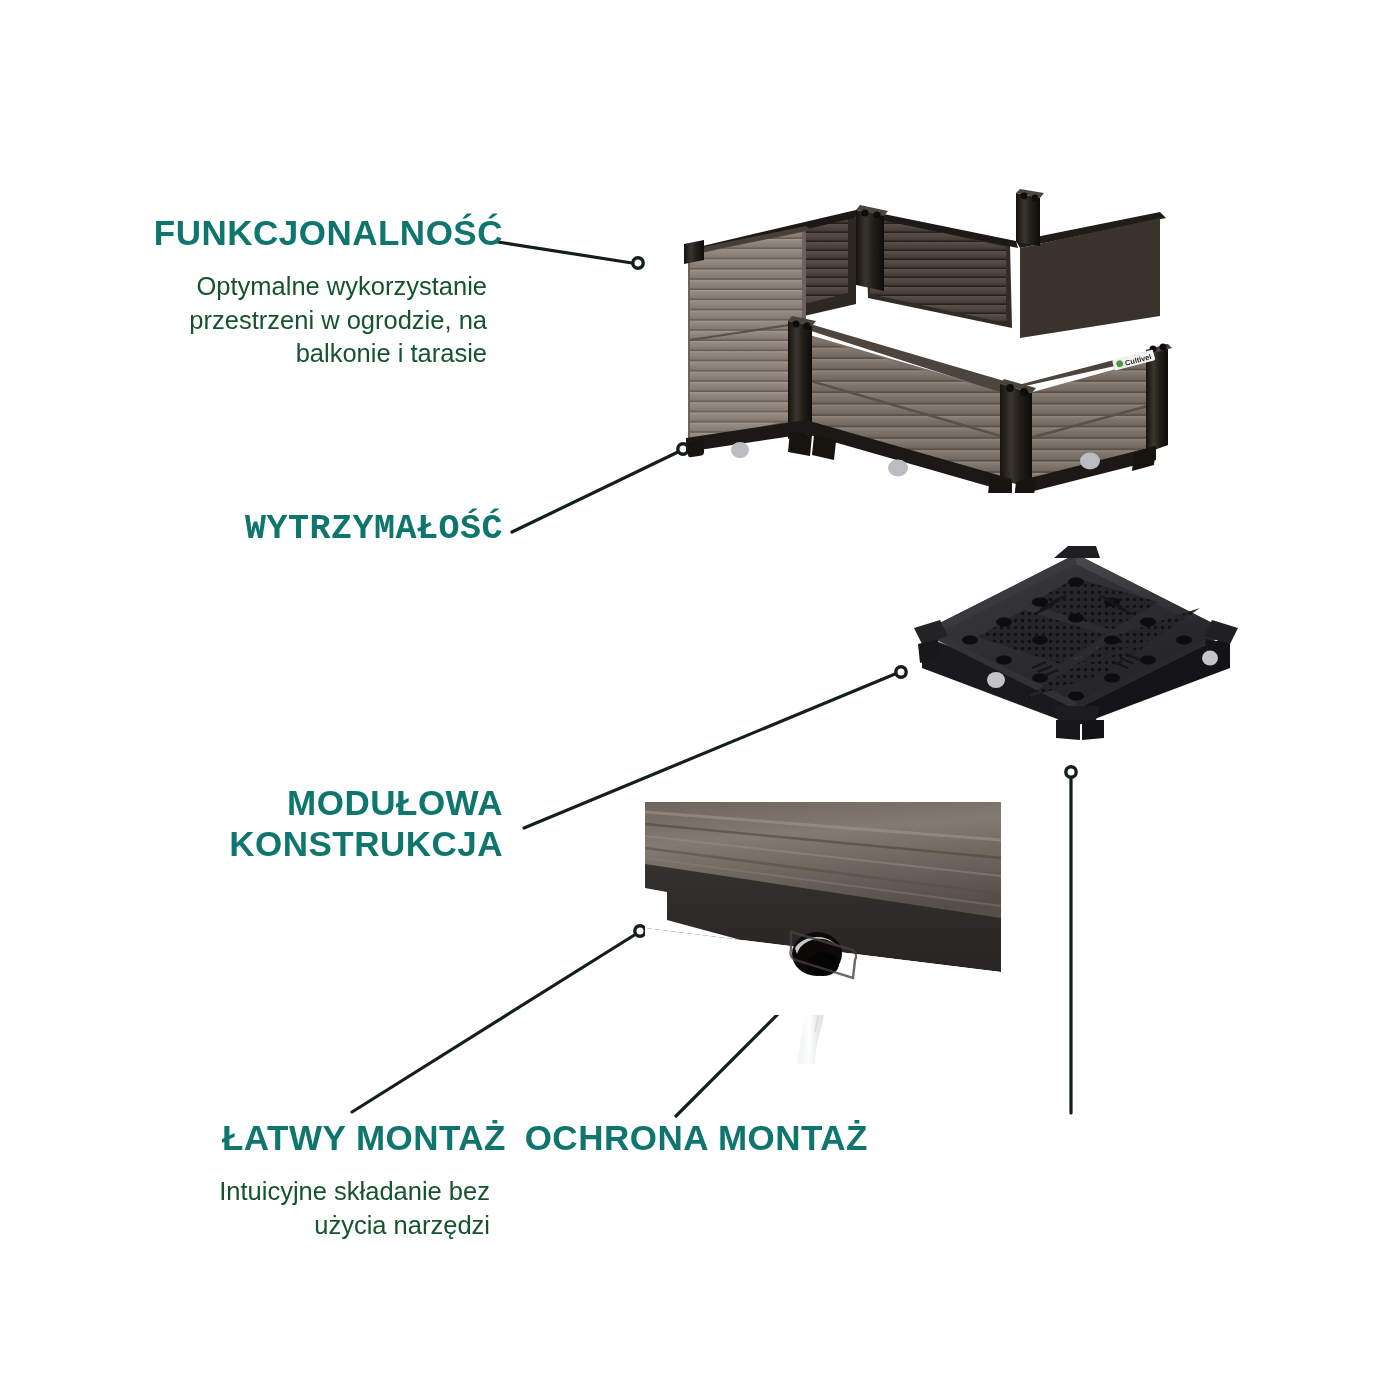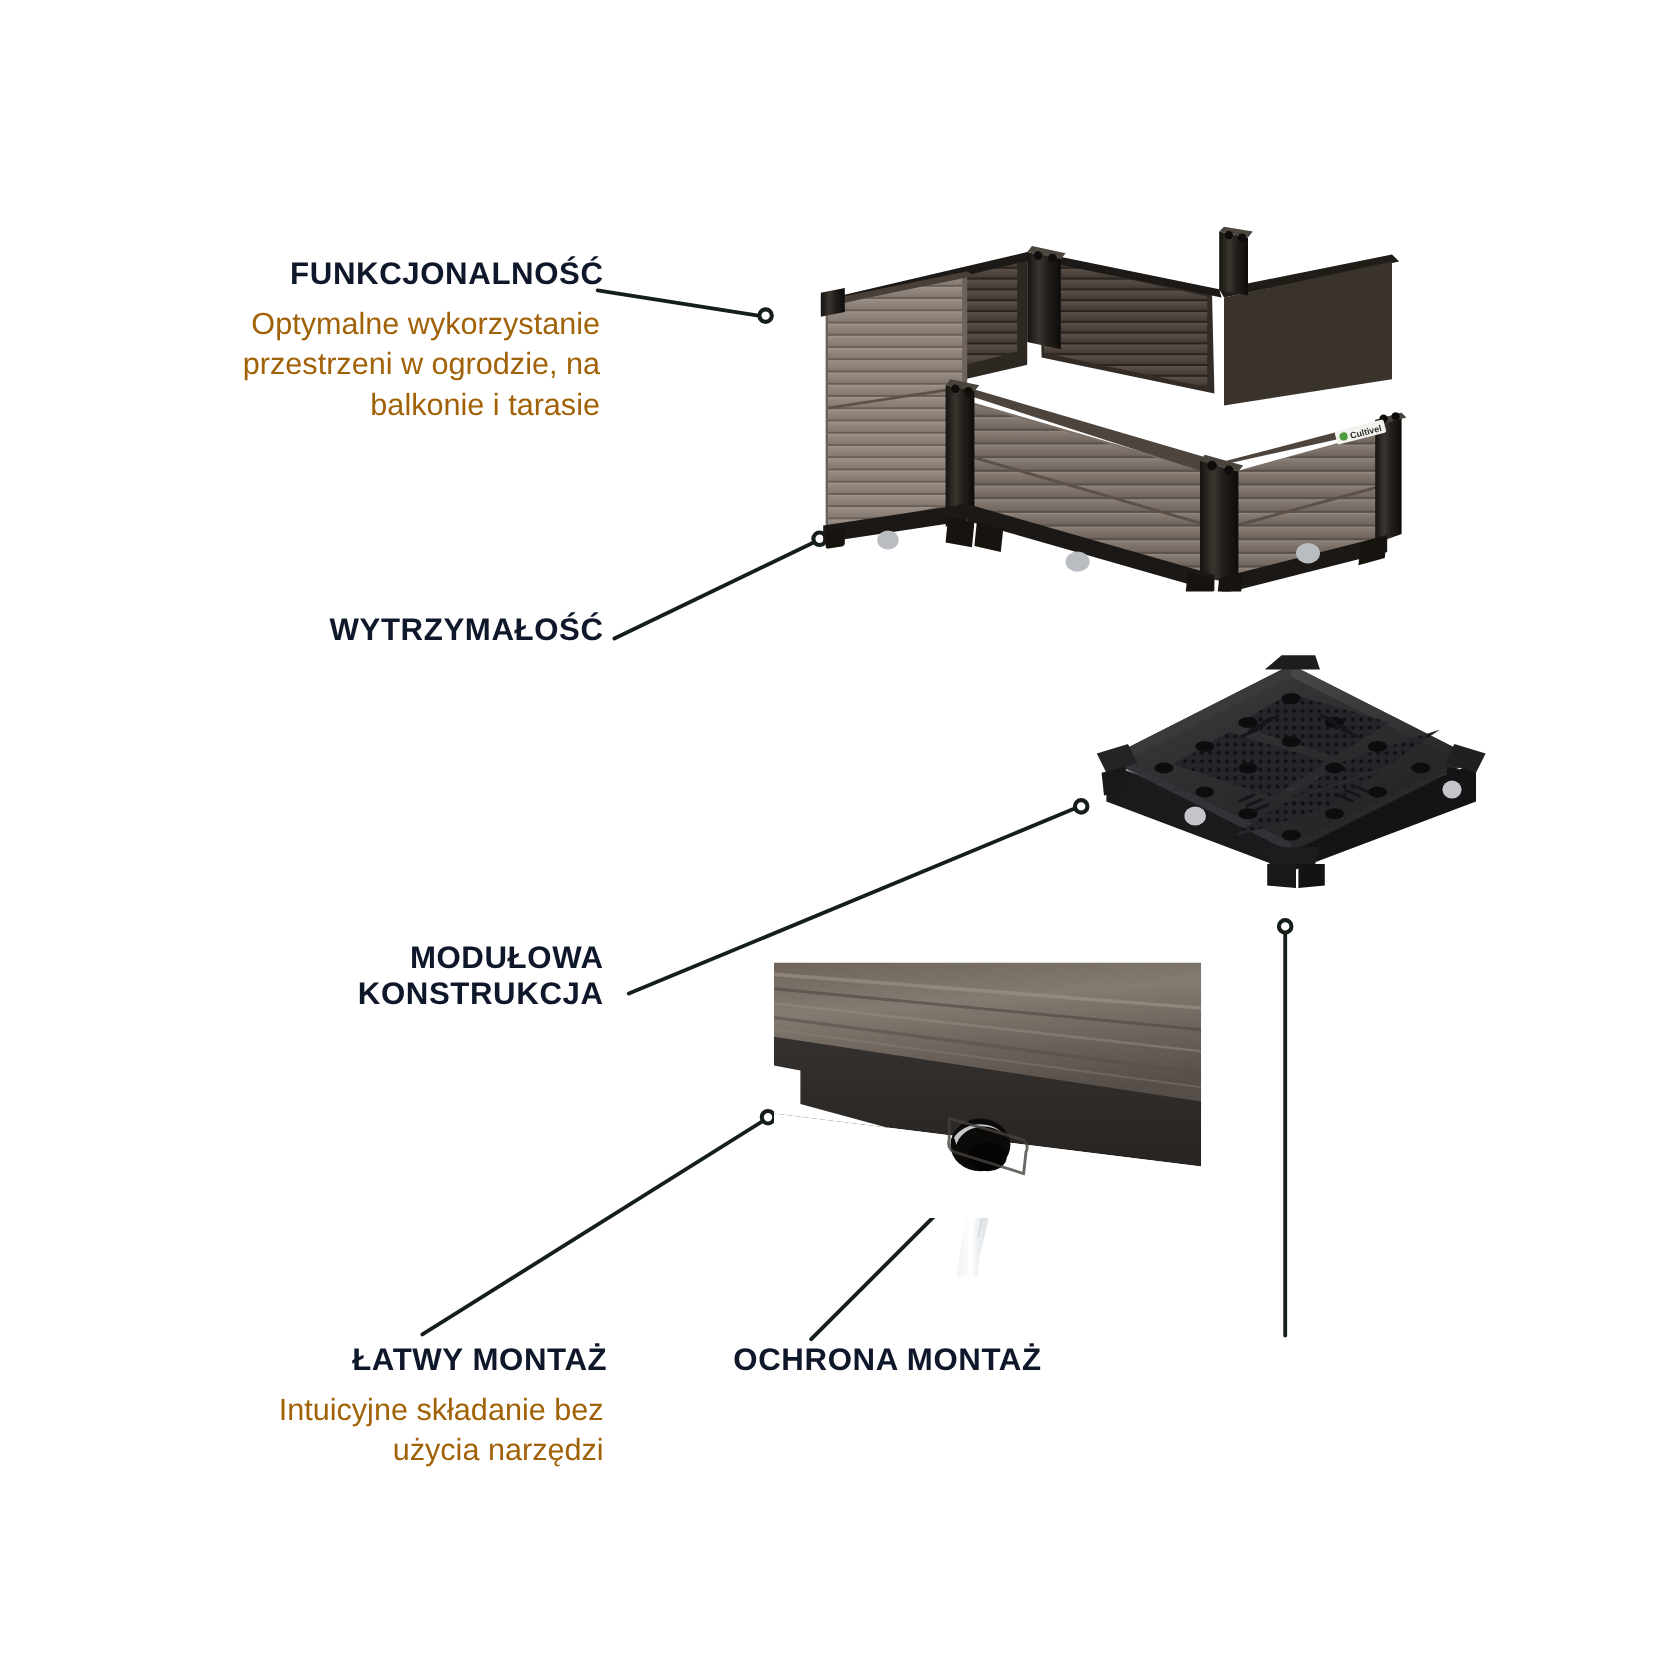--- a/index.html
+++ b/index.html
@@ -10,39 +10,39 @@
     color:#16211b;
     overflow:hidden;
     position:relative;
   }
   .stage{position:absolute;left:0;top:0;width:1400px;height:1400px;}
 
   
   .feature{position:absolute;}
   .feature .f-title{
     font-weight:bold;
-    font-size:26px;
+    font-size:35px;
     letter-spacing:0.5px;
     line-height:1.16;
-    color:#0f172a;
+    color:#0f766e;
     margin:0 0 11px 0;
     white-space:pre-line;
   }
   .feature .f-body{
     font-size:25.5px;
     line-height:1.33;
-    color:#a16207;
-    margin:3px;
+    color:#14532d;
+    margin:16px;
     white-space:pre-line;
     font-weight:400;
   }
   .ta-right{text-align:right;}
 
   #feat-funkcjonalnosc{left:60px;top:213px;width:443px;}
-  #feat-wytrzymalosc{left:110px;top:509px;width:393px;}
+  #feat-wytrzymalosc{left:110px;top:509px;width:393px;font-family:Liberation Mono, monospace;}
   #feat-modulowa{left:60px;top:783px;width:443px;}
   #feat-latwy{left:186px;top:1118px;width:320px;}
   #feat-ochrona{left:516px;top:1118px;width:352px;}
   #feat-zastosowanie{left:898px;top:1118px;width:360px;}
 
   
   #leaders{position:absolute;left:0;top:0;width:1400px;height:1400px;pointer-events:none;}
 
   
   .prod{position:absolute;}

